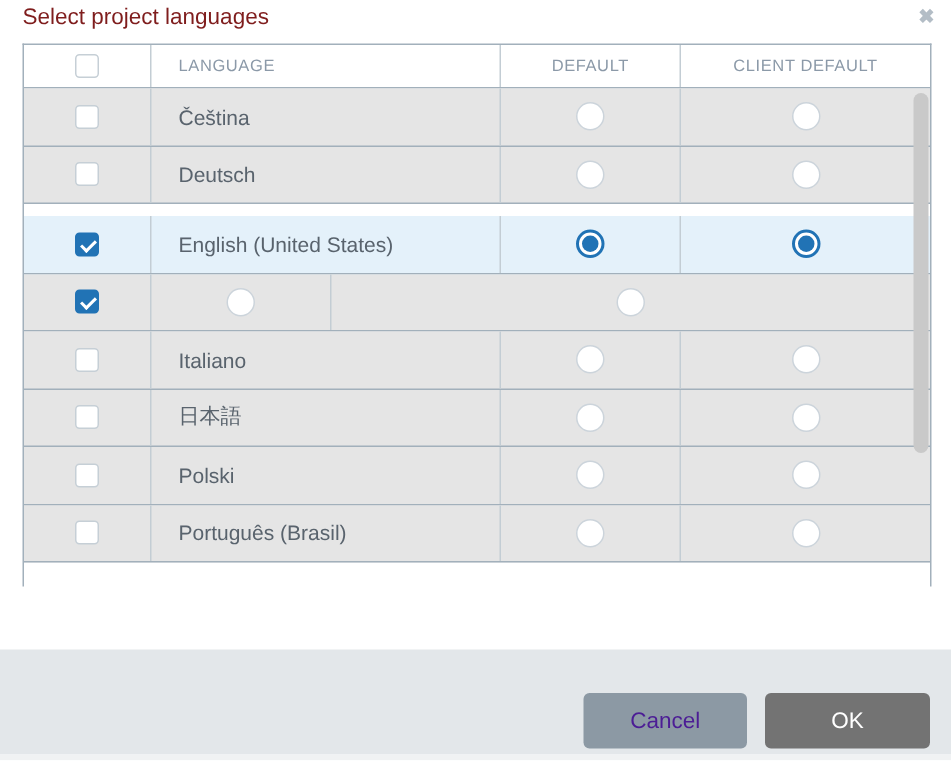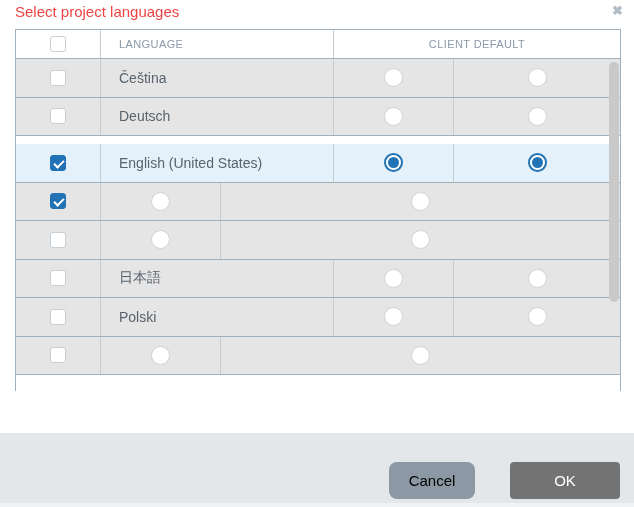--- a/index.html
+++ b/index.html
@@ -1,19 +1,19 @@
 <!DOCTYPE html>
 <html><head>
 <meta charset="utf-8">
 <style>
   html,body { margin:0; padding:0; background:#fff; }
   .stage { position:relative; width:634px; height:507px; background:#fff;
            font-family:"Liberation Sans", sans-serif; overflow:hidden; }
 
-  .title { position:absolute; left:15px; top:3px; font-size:15px; color:#ef4444; }
+  .title { position:absolute; left:15px; top:3px; font-size:15px; color:#7f1d1d; }
   .close { position:absolute; right:11px; top:4px; font-size:13px; color:#b3bdc6;
            font-weight:bold; cursor:pointer; line-height:1; }
 
   .table { position:absolute; left:15px; top:29px; width:606px; height:362px;
            box-sizing:border-box; border:1px solid #a2b0bb; border-bottom:none;
            background:#fff; overflow:hidden; }
 
   .thead { display:flex; height:29px; box-sizing:border-box; border-bottom:1px solid #a2b0bb; }
   .thead .cell { font-size:11px; color:#8b99a8; letter-spacing:.4px; }
 
@@ -46,37 +46,38 @@
            background:#2173b5; }
 
   .scroll-thumb { position:absolute; right:1px; top:32px; width:10px; height:240px;
                   border-radius:6px; background:#c9c9c9; cursor:pointer; }
 
   .footer { position:absolute; left:0; top:433px; width:634px; height:70px; background:#e3e7ea; }
   .bottom-strip { position:absolute; left:0; top:503px; width:634px; height:4px; background:#f0f2f3; }
 
   .btn { position:absolute; top:29px; height:37px; border:none; border-radius:4px;
          font-size:15px; font-family:inherit; cursor:pointer; }
-  .btn-cancel { left:389px; width:86px; background:#8c99a4; color:#000000;border-radius:8px; }
+  .btn-cancel { left:389px; width:109px; background:#8c99a4; color:#4c1d95; }
   .btn-ok { left:510px; width:110px; background:#737373; color:#ffffff; }
 </style>
 </head>
 <body>
 
 <div class="stage">
 
   <div class="title">Select project languages</div>
   <div class="close">✖</div>
 
   <div class="table">
     <div class="thead">
       <div class="cell c1">
         <span class="checkbox"></span>
       </div>
       <div class="cell c2">LANGUAGE</div>
+      <div class="cell c3">DEFAULT</div>
       <div class="cell c4">CLIENT DEFAULT</div>
     </div>
     <div id="table-body">
         <div class="row">
           <div class="cell c1">
             <span class="checkbox"></span>
           </div>
           <div class="cell c2 lang">Čeština</div>
           <div class="cell c3">
             <span class="radio"></span>
@@ -117,20 +118,21 @@
             <span class="radio"></span>
           </div>
           <div class="cell c4">
             <span class="radio"></span>
           </div>
         </div>
         <div class="row">
           <div class="cell c1">
             <span class="checkbox"></span>
           </div>
+          <div class="cell c2 lang">Italiano</div>
           <div class="cell c3">
             <span class="radio"></span>
           </div>
           <div class="cell c4">
             <span class="radio"></span>
           </div>
         </div>
         <div class="row">
           <div class="cell c1">
             <span class="checkbox"></span>
@@ -152,20 +154,21 @@
             <span class="radio"></span>
           </div>
           <div class="cell c4">
             <span class="radio"></span>
           </div>
         </div>
         <div class="row">
           <div class="cell c1">
             <span class="checkbox"></span>
           </div>
+          <div class="cell c2 lang">Português (Brasil)</div>
           <div class="cell c3">
             <span class="radio"></span>
           </div>
           <div class="cell c4">
             <span class="radio"></span>
           </div>
         </div>
       </div>
     <div class="scroll-thumb"></div>
   </div>

